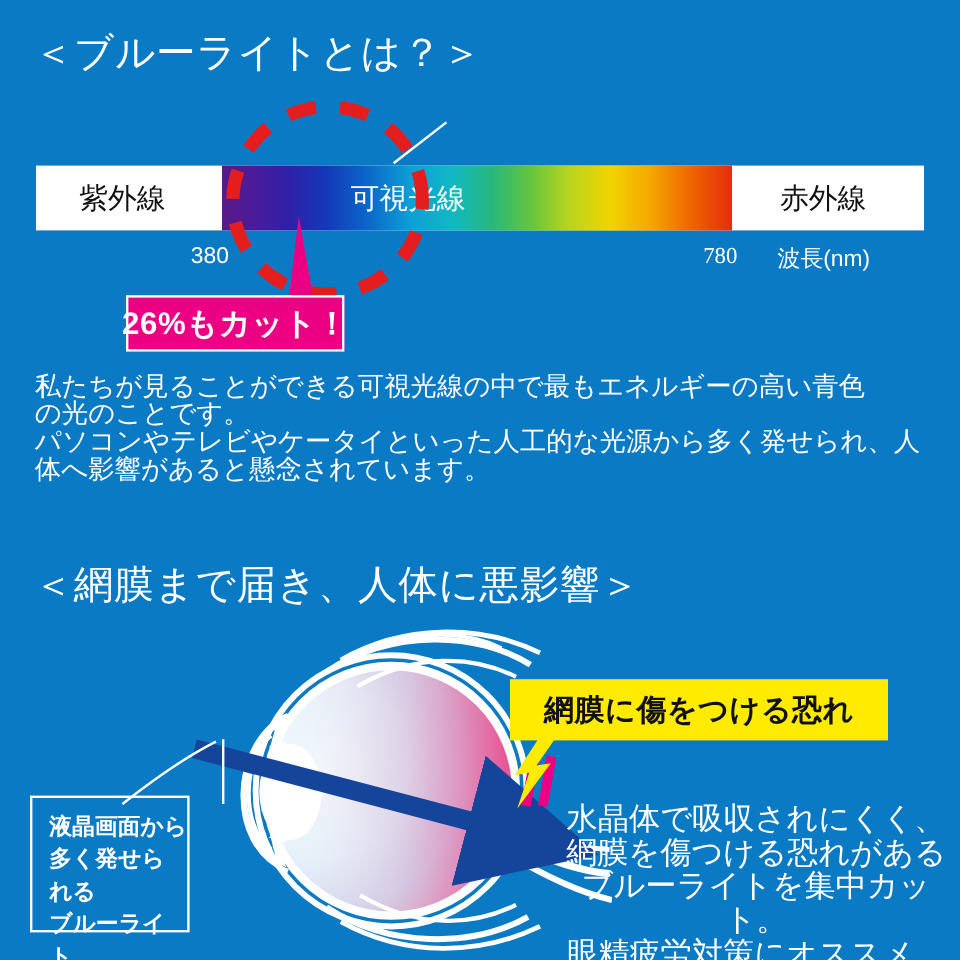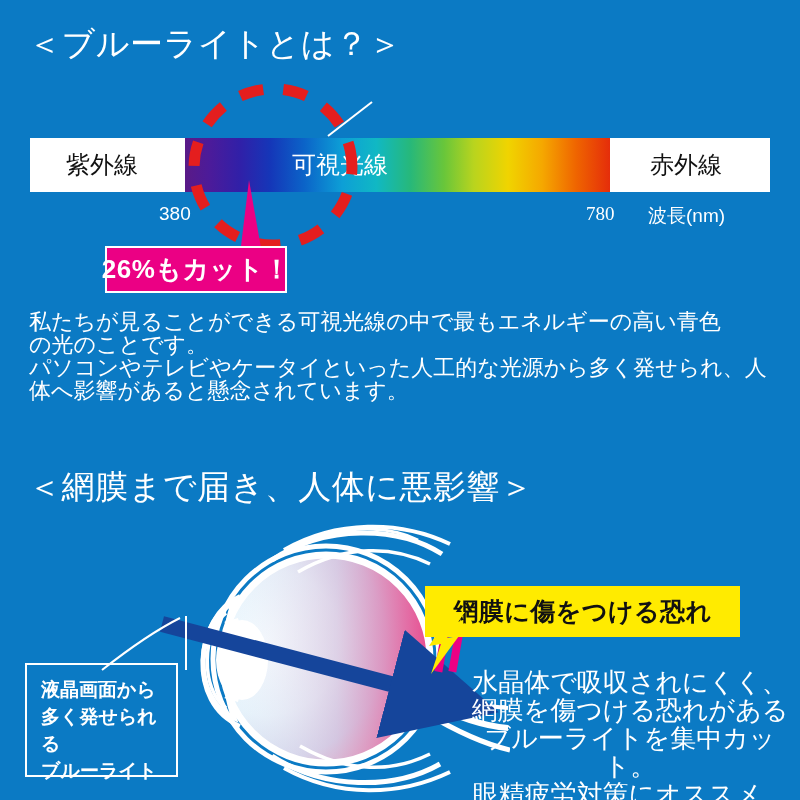--- a/index.html
+++ b/index.html
@@ -144,21 +144,21 @@
   #eye-figure {
     position: absolute;
     left: 150px; top: 518px;
     width: 360px; height: 282px;
   }
 
   
   #source-callout {
     position: absolute;
     left: 25px; top: 663px;
-    width: 153px; height: 114px;
+    width: 133px; height: 114px;
     border: 2px solid #ffffff;
     box-sizing: border-box;
   }
   #source-callout-text {
     position: absolute;
     left: 14px; top: 11px;
     font-size: 19px;
     line-height: 27px;
     color: #ffffff;
     font-weight: bold;
@@ -172,21 +172,20 @@
 
   
   #warn-badge {
     position: absolute;
     left: 425px; top: 566px;
     width: 315px; height: 51px;
     background: #ffeb00;
     display: flex;
     align-items: center;
     justify-content: center;
-    margin-top: 20px;
   }
   #warn-badge-text {
     font-size: 25px;
     font-weight: bold;
     color: #111111;
     white-space: nowrap;
     letter-spacing: 0.5px;
   }
   #warn-bolt {
     position: absolute;

